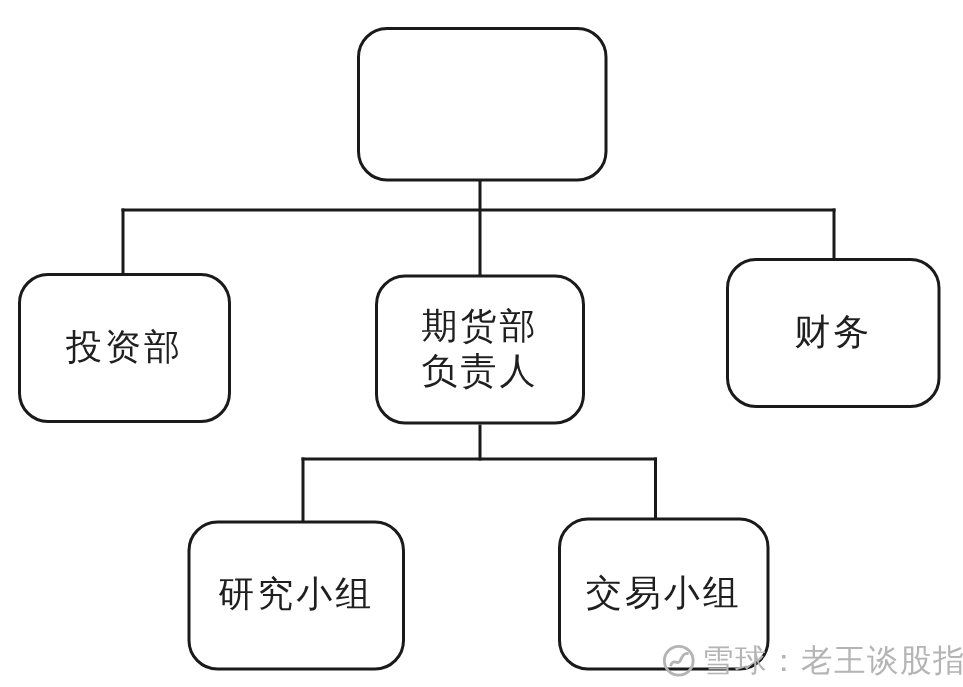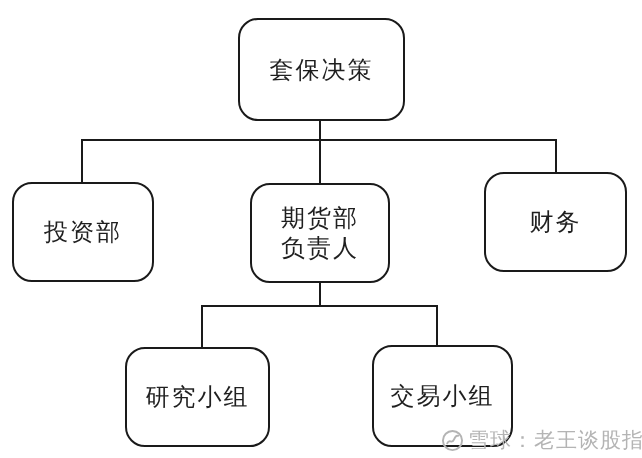--- a/index.html
+++ b/index.html
@@ -78,21 +78,20 @@
   <div class="hline" style="left:81px; top:139px; width:476px;"></div>
   <div class="vline" style="left:81px; top:139px; height:45px;"></div>
   <div class="vline" style="left:555px; top:139px; height:47px;"></div>
 
   <div class="vline" style="left:319px; top:283px; height:24px;"></div>
   <div class="hline" style="left:201px; top:305px; width:237px;"></div>
   <div class="vline" style="left:201px; top:305px; height:44px;"></div>
   <div class="vline" style="left:436px; top:305px; height:42px;"></div>
 
   <div class="node" style="left:238px; top:18px; width:167px; height:103px;">
-    <div class="node-line">套保决策</div>
   </div>
 
   <div class="node" style="left:250px; top:183px; width:140px; height:100px;">
     <div class="node-line">期货部</div>
     <div class="node-line">负责人</div>
   </div>
 
   <div class="node" style="left:12px; top:182px; width:142px; height:100px;">
     <div class="node-line">投资部</div>
   </div>

